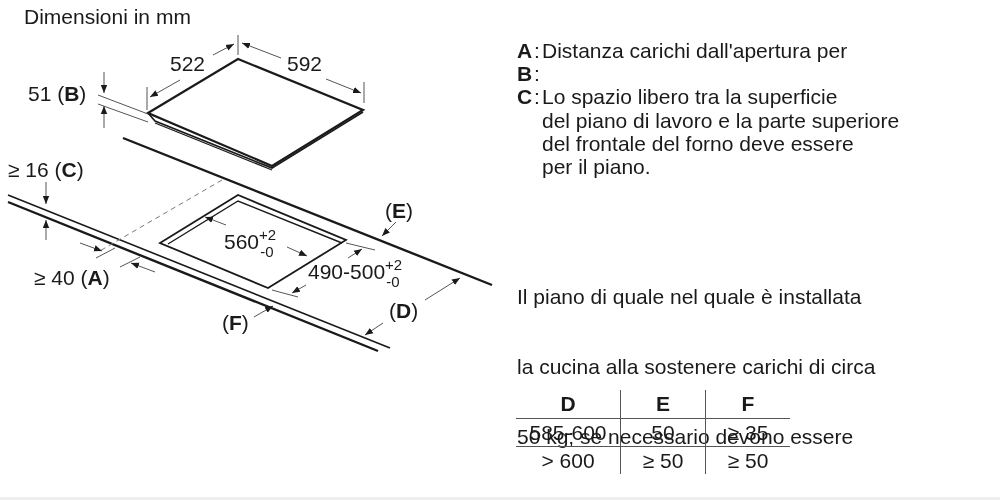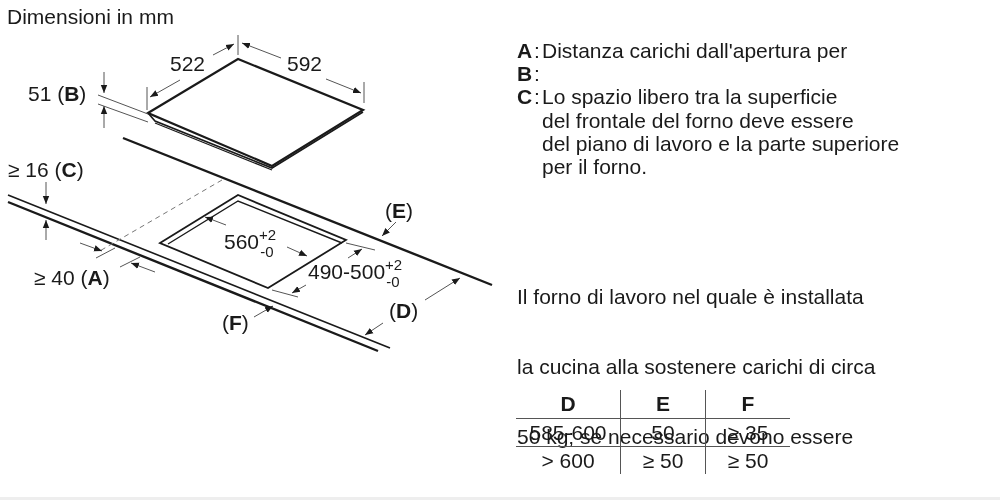--- a/index.html
+++ b/index.html
@@ -1,18 +1,18 @@
 <!DOCTYPE html>
 <html><head>
 <meta charset="utf-8">
 <style>
   html, body { margin: 0; padding: 0; background: #ffffff; }
   body { width: 1000px; height: 500px; position: relative; overflow: hidden;
          font-family: "Liberation Sans", sans-serif; color: #1a1a1a; }
-  .title { position: absolute; left: 7px; top: 5px; font-size: 21px; }
+  .title { position: absolute; left: 24px; top: 5px; font-size: 21px; }
   svg.diagram { position: absolute; left: 0; top: 0; }
   .lbl { font-family: "Liberation Sans", sans-serif; font-size: 21px; fill: #1a1a1a; }
   .sup { font-size: 15px; }
   .legend { position: absolute; left: 517px; top: 39px; font-size: 21px; line-height: 23.2px; }
   .legend .row { display: flex; }
   .legend .key { font-weight: bold; width: 17px; }
   .legend .colon { width: 8px; }
   .legend .txt { white-space: pre; }
   .legend .cont { padding-left: 25px; white-space: pre; }
   .note { position: absolute; left: 517px; top: 239px; font-size: 21px; line-height: 23.2px; white-space: pre; }
@@ -126,27 +126,27 @@
   </div>
   <div class="row">
     <span class="key">B</span>
       <span class="colon">:</span>
   </div>
   <div class="row">
     <span class="key">C</span>
       <span class="colon">:</span>
       <span class="txt">Lo spazio libero tra la superficie</span>
   </div>
+  <div class="cont">del piano di lavoro e la parte superiore</div>
   <div class="cont">del frontale del forno deve essere</div>
-  <div class="cont">del piano di lavoro e la parte superiore</div>
-  <div class="cont">per il forno.</div>
+  <div class="cont">per il piano.</div>
 </div>
 
 <div class="note">
-  <div>Il forno di lavoro nel quale è installata</div>
+  <div>Il piano di quale nel quale è installata</div>
   <div>la cucina alla sostenere carichi di circa</div>
   <div>50 kg; se necessario devono essere</div>
   <div>utilizzate sottostrutture adatte.</div>
 </div>
 
 <table class="req">
   <tbody>
       <tr>
     <th class="c1">D</th>
     <th class="c2">E</th>

